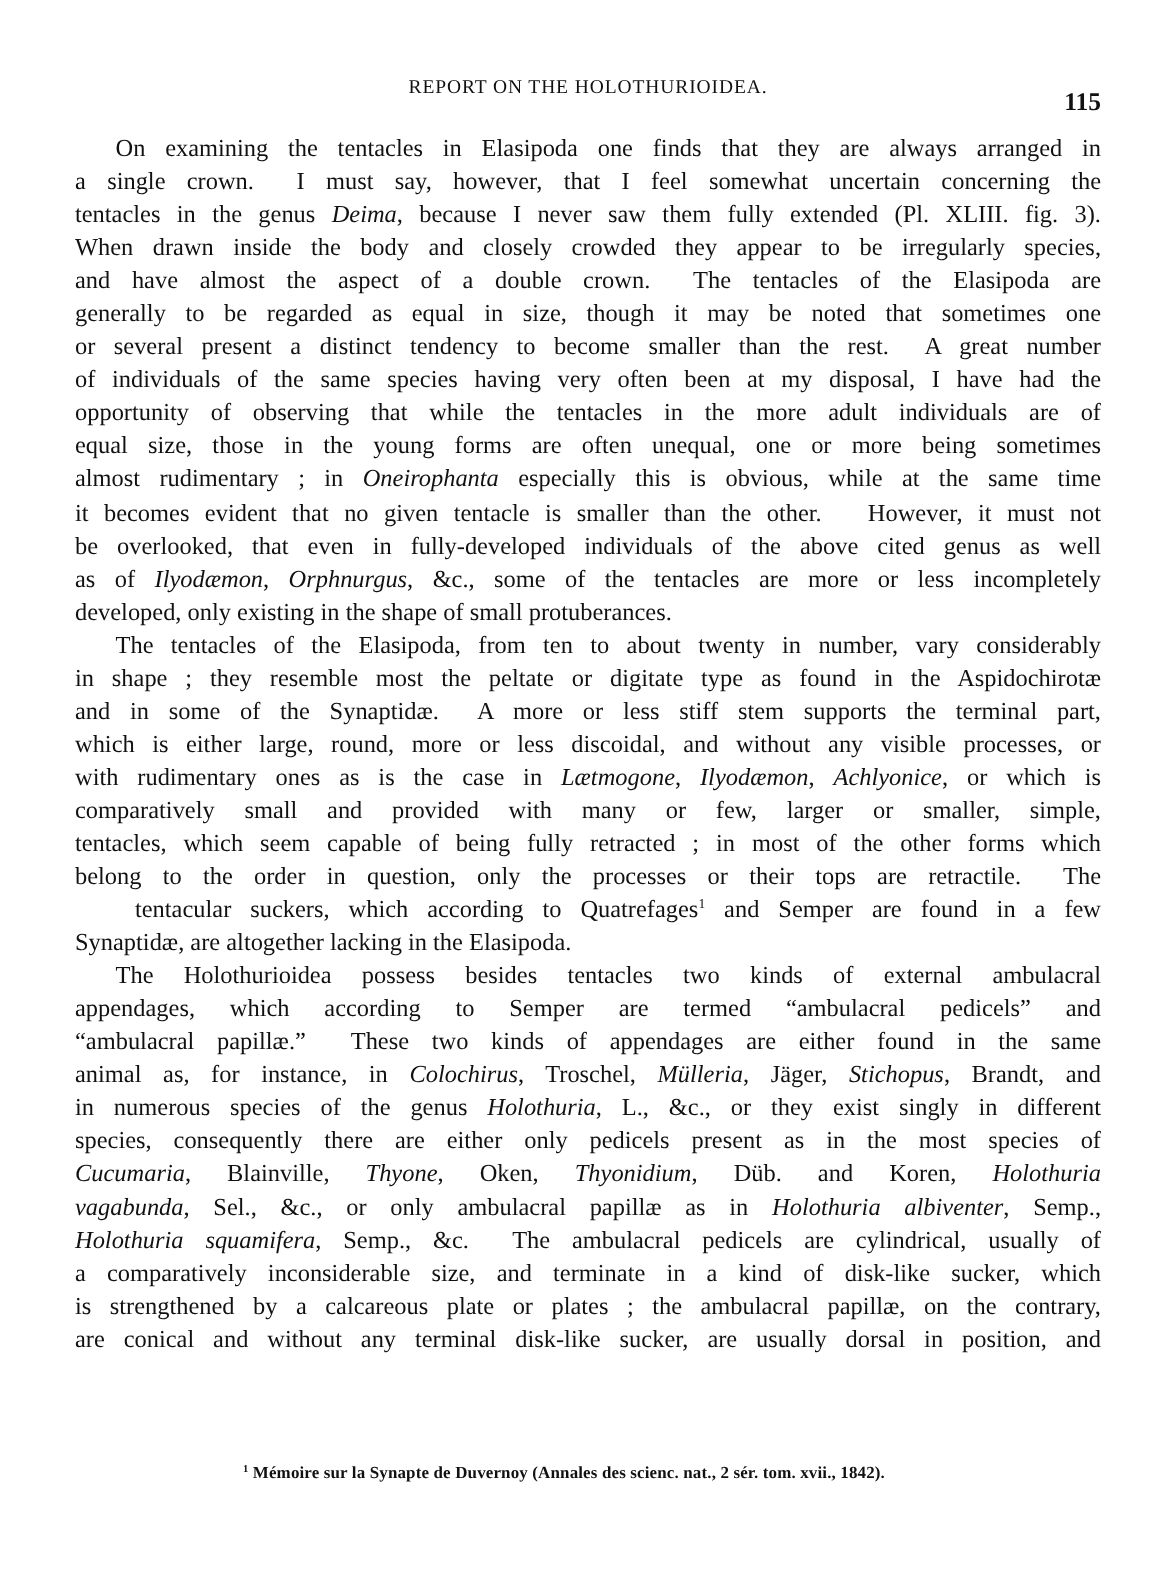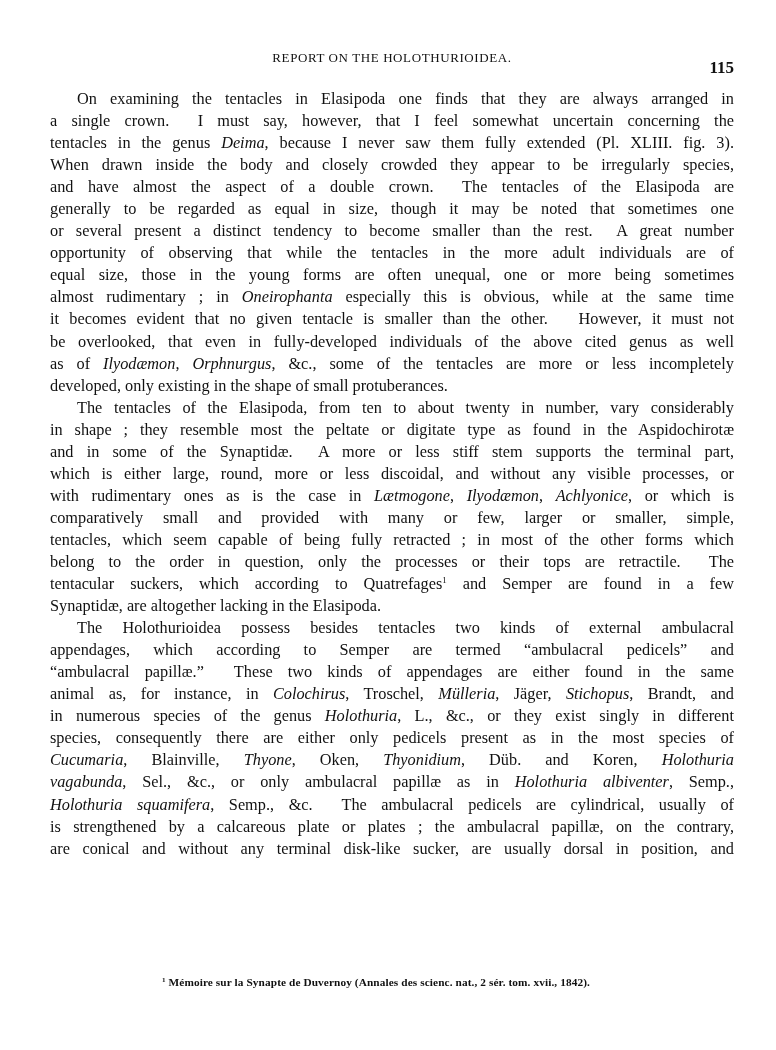--- a/index.html
+++ b/index.html
@@ -82,48 +82,50 @@
 
 <div class="body-text" id="body-text">
     <div>
       <div class="line indent"><span>On examining the tentacles in Elasipoda one finds that they are always arranged in</span></div>
       <div class="line"><span>a single crown.  I must say, however, that I feel somewhat uncertain concerning the</span></div>
       <div class="line" style="letter-spacing: -0.000173611px;"><span>tentacles in the genus </span><span class="it">Deima</span><span>, because I never saw them fully extended (Pl. XLIII. fig. 3).</span></div>
       <div class="line"><span>When drawn inside the body and closely crowded they appear to be irregularly species,</span></div>
       <div class="line"><span>and have almost the aspect of a double crown.  The tentacles of the Elasipoda are</span></div>
       <div class="line"><span>generally to be regarded as equal in size, though it may be noted that sometimes one</span></div>
       <div class="line"><span>or several present a distinct tendency to become smaller than the rest.  A great number</span></div>
+      <div class="line"><span>of individuals of the same species having very often been at my disposal, I have had the</span></div>
       <div class="line"><span>opportunity of observing that while the tentacles in the more adult individuals are of</span></div>
       <div class="line"><span>equal size, those in the young forms are often unequal, one or more being sometimes</span></div>
       <div class="line"><span>almost rudimentary ; in </span><span class="it">Oneirophanta</span><span> especially this is obvious, while at the same time</span></div>
       <div class="line"><span>it becomes evident that no given tentacle is smaller than the other.   However, it must not</span></div>
       <div class="line"><span>be overlooked, that even in fully-developed individuals of the above cited genus as well</span></div>
       <div class="line" style="letter-spacing: -0.000183824px;"><span>as of </span><span class="it">Ilyodæmon</span><span>, </span><span class="it">Orphnurgus</span><span>, &amp;c., some of the tentacles are more or less incompletely</span></div>
       <div class="line last"><span>developed, only existing in the shape of small protuberances.</span></div>
     </div>
     <div>
       <div class="line indent"><span>The tentacles of the Elasipoda, from ten to about twenty in number, vary considerably</span></div>
       <div class="line"><span>in shape ; they resemble most the peltate or digitate type as found in the Aspidochirotæ</span></div>
       <div class="line"><span>and in some of the Synaptidæ.  A more or less stiff stem supports the terminal part,</span></div>
       <div class="line"><span>which is either large, round, more or less discoidal, and without any visible processes, or</span></div>
       <div class="line" style="letter-spacing: -0.000183824px;"><span>with rudimentary ones as is the case in </span><span class="it">Lætmogone</span><span>, </span><span class="it">Ilyodæmon</span><span>, </span><span class="it">Achlyonice</span><span>, or which is</span></div>
       <div class="line"><span>comparatively small and provided with many or few, larger or smaller, simple,</span></div>
       <div class="line"><span>tentacles, which seem capable of being fully retracted ; in most of the other forms which</span></div>
       <div class="line"><span>belong to the order in question, only the processes or their tops are retractile.  The</span></div>
-      <div class="line" style="letter-spacing: -0.000192901px;"><span>tentacular suckers, which according to Quatrefages</span><sup>1</sup><span> and Semper are found in a few</span></div>
+      <div class="line" style="letter-spacing: -0.000192901px; margin-left: 40px;"><span>tentacular suckers, which according to Quatrefages</span><sup>1</sup><span> and Semper are found in a few</span></div>
       <div class="line last"><span>Synaptidæ, are altogether lacking in the Elasipoda.</span></div>
     </div>
     <div>
       <div class="line indent"><span>The Holothurioidea possess besides tentacles two kinds of external ambulacral</span></div>
       <div class="line"><span>appendages, which according to Semper are termed “ambulacral pedicels” and</span></div>
       <div class="line"><span>“ambulacral papillæ.”  These two kinds of appendages are either found in the same</span></div>
       <div class="line" style="letter-spacing: -0.000175562px;"><span>animal as, for instance, in </span><span class="it">Colochirus</span><span>, Troschel, </span><span class="it">Mülleria</span><span>, Jäger, </span><span class="it">Stichopus</span><span>, Brandt, and</span></div>
       <div class="line"><span>in numerous species of the genus </span><span class="it">Holothuria</span><span>, L., &amp;c., or they exist singly in different</span></div>
       <div class="line"><span>species, consequently there are either only pedicels present as in the most species of</span></div>
       <div class="line"><span class="it">Cucumaria</span><span>, Blainville, </span><span class="it">Thyone</span><span>, Oken, </span><span class="it">Thyonidium</span><span>, Düb. and Koren, </span><span class="it">Holothuria</span></div>
       <div class="line"><span class="it">vagabunda</span><span>, Sel., &amp;c., or only ambulacral papillæ as in </span><span class="it">Holothuria albiventer</span><span>, Semp.,</span></div>
       <div class="line"><span class="it">Holothuria squamifera</span><span>, Semp., &amp;c.  The ambulacral pedicels are cylindrical, usually of</span></div>
+      <div class="line"><span>a comparatively inconsiderable size, and terminate in a kind of disk-like sucker, which</span></div>
       <div class="line"><span>is strengthened by a calcareous plate or plates ; the ambulacral papillæ, on the contrary,</span></div>
       <div class="line"><span>are conical and without any terminal disk-like sucker, are usually dorsal in position, and</span></div>
     </div>
   </div>
 
 <div class="footnote"><sup>1</sup><span> Mémoire sur la Synapte de Duvernoy (Annales des scienc. nat., 2 sér. tom. xvii., 1842).</span></div>
 
 </body></html>

